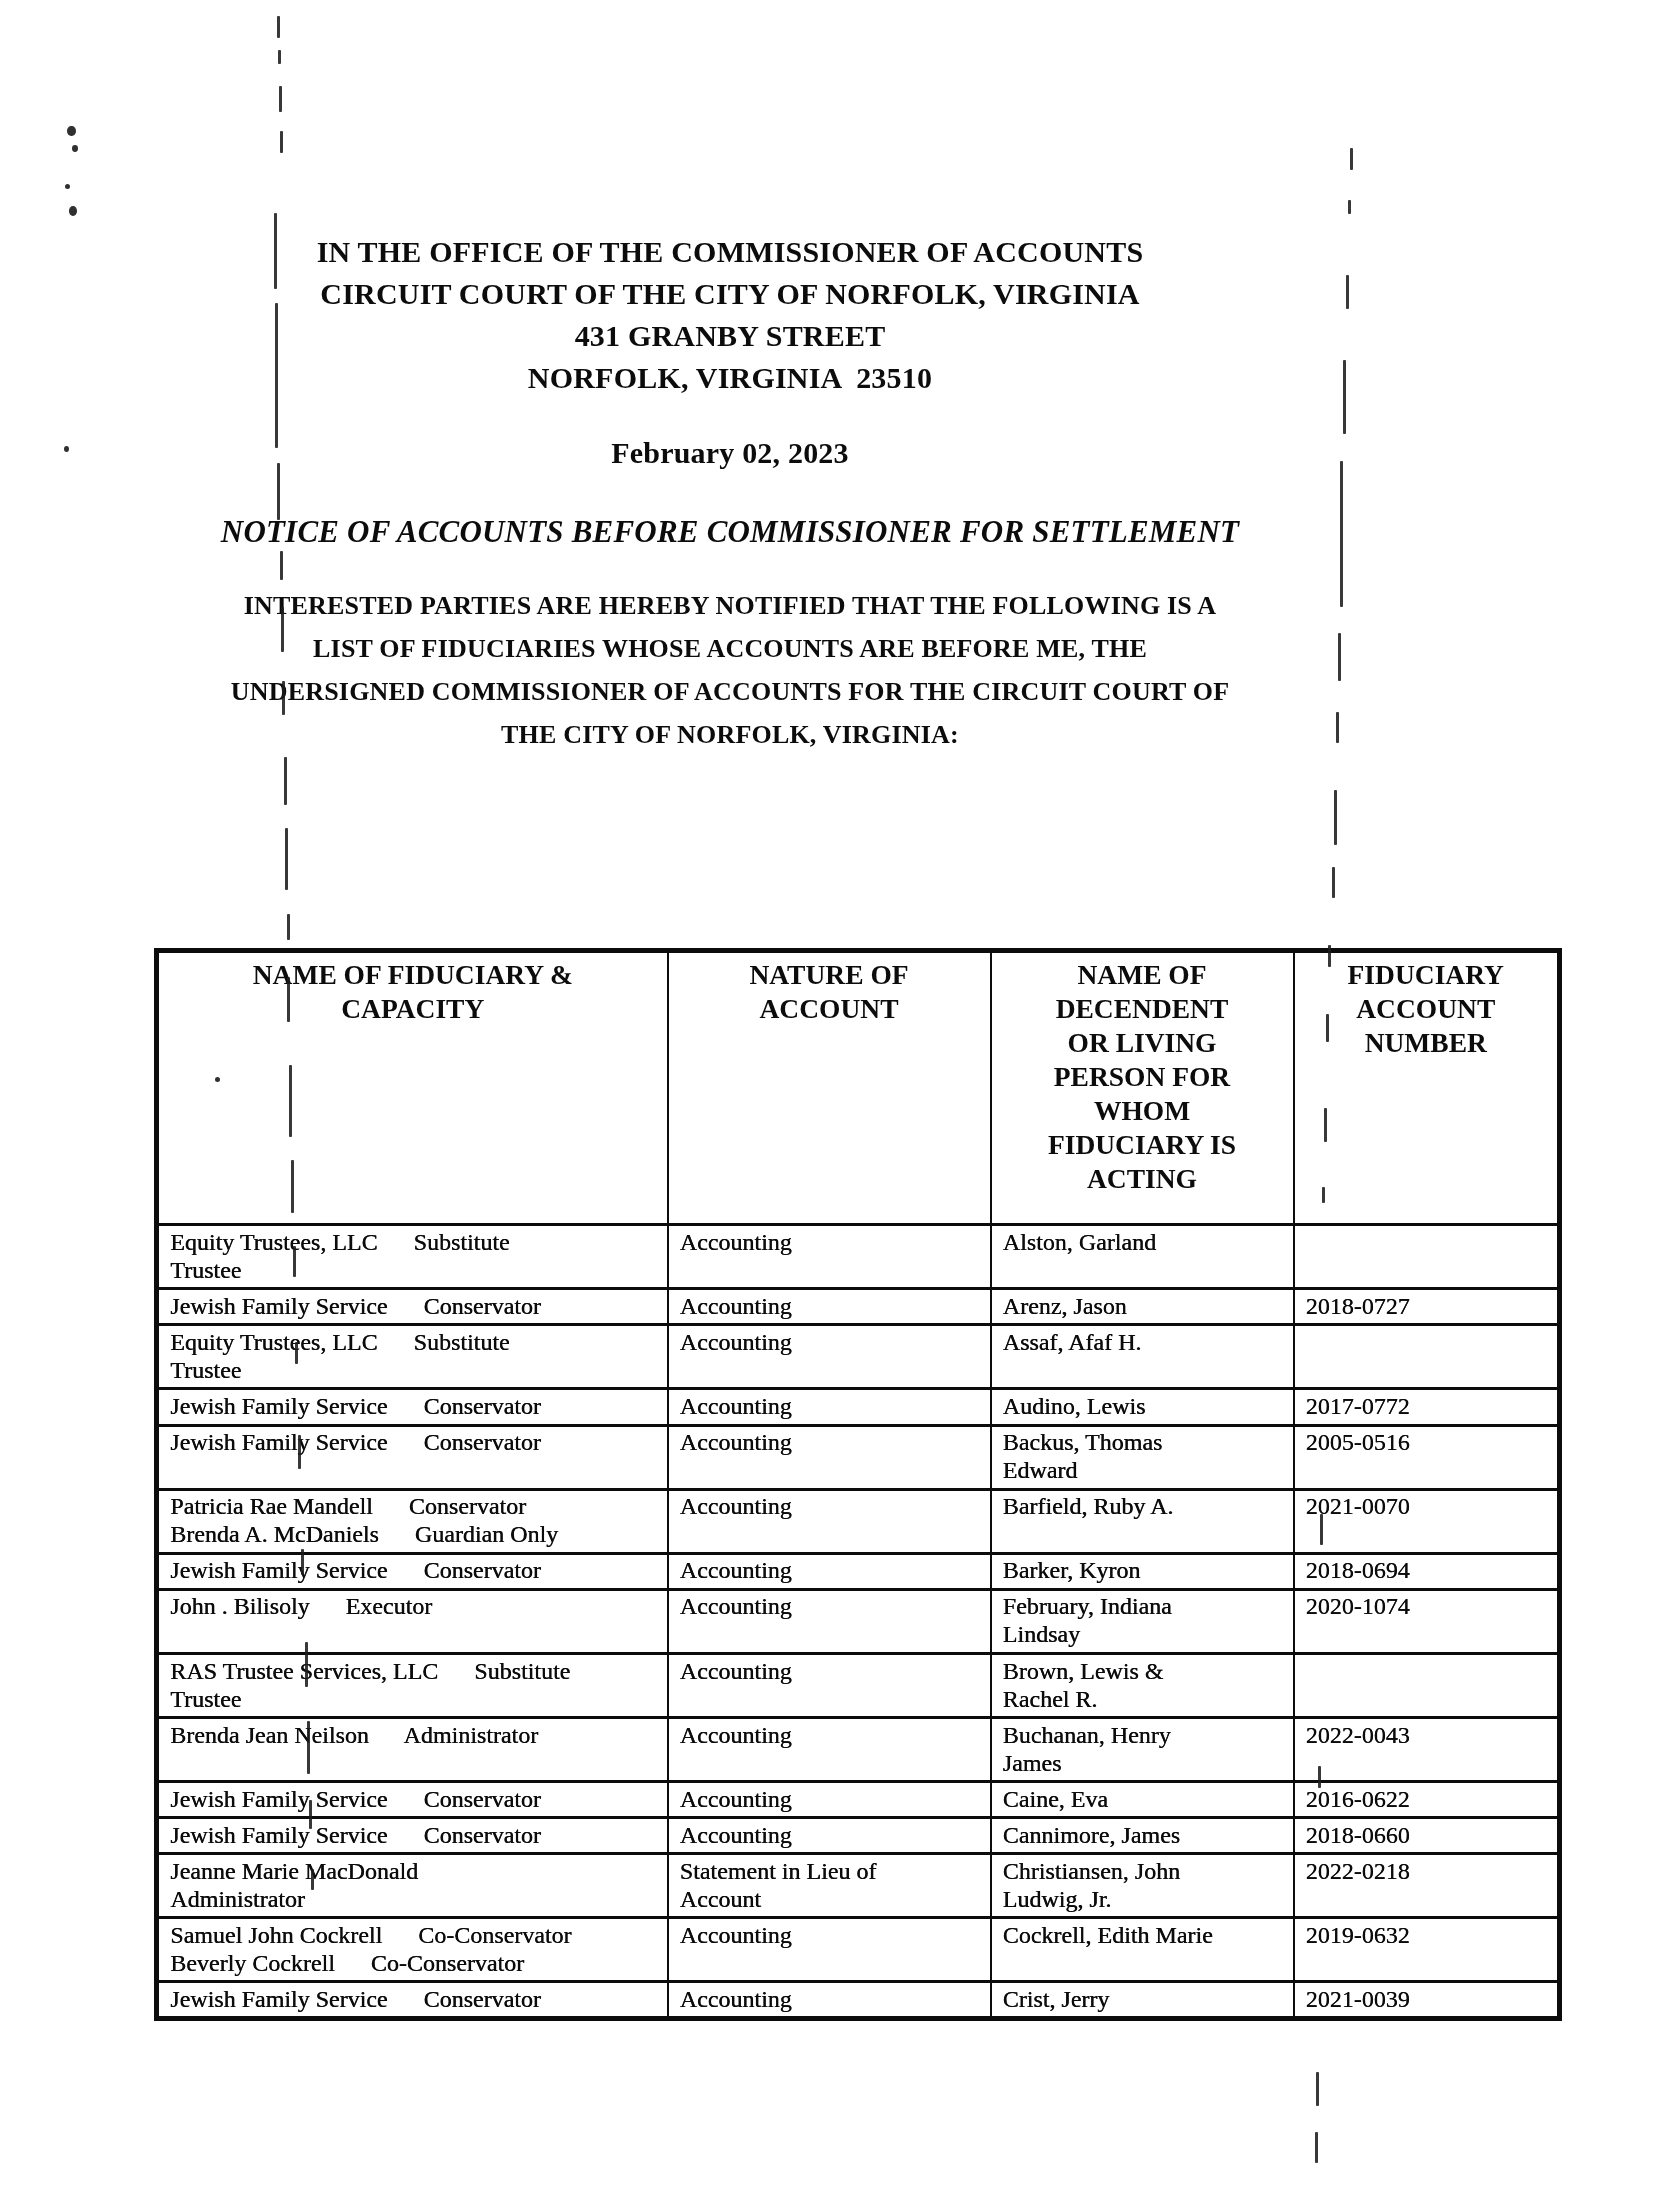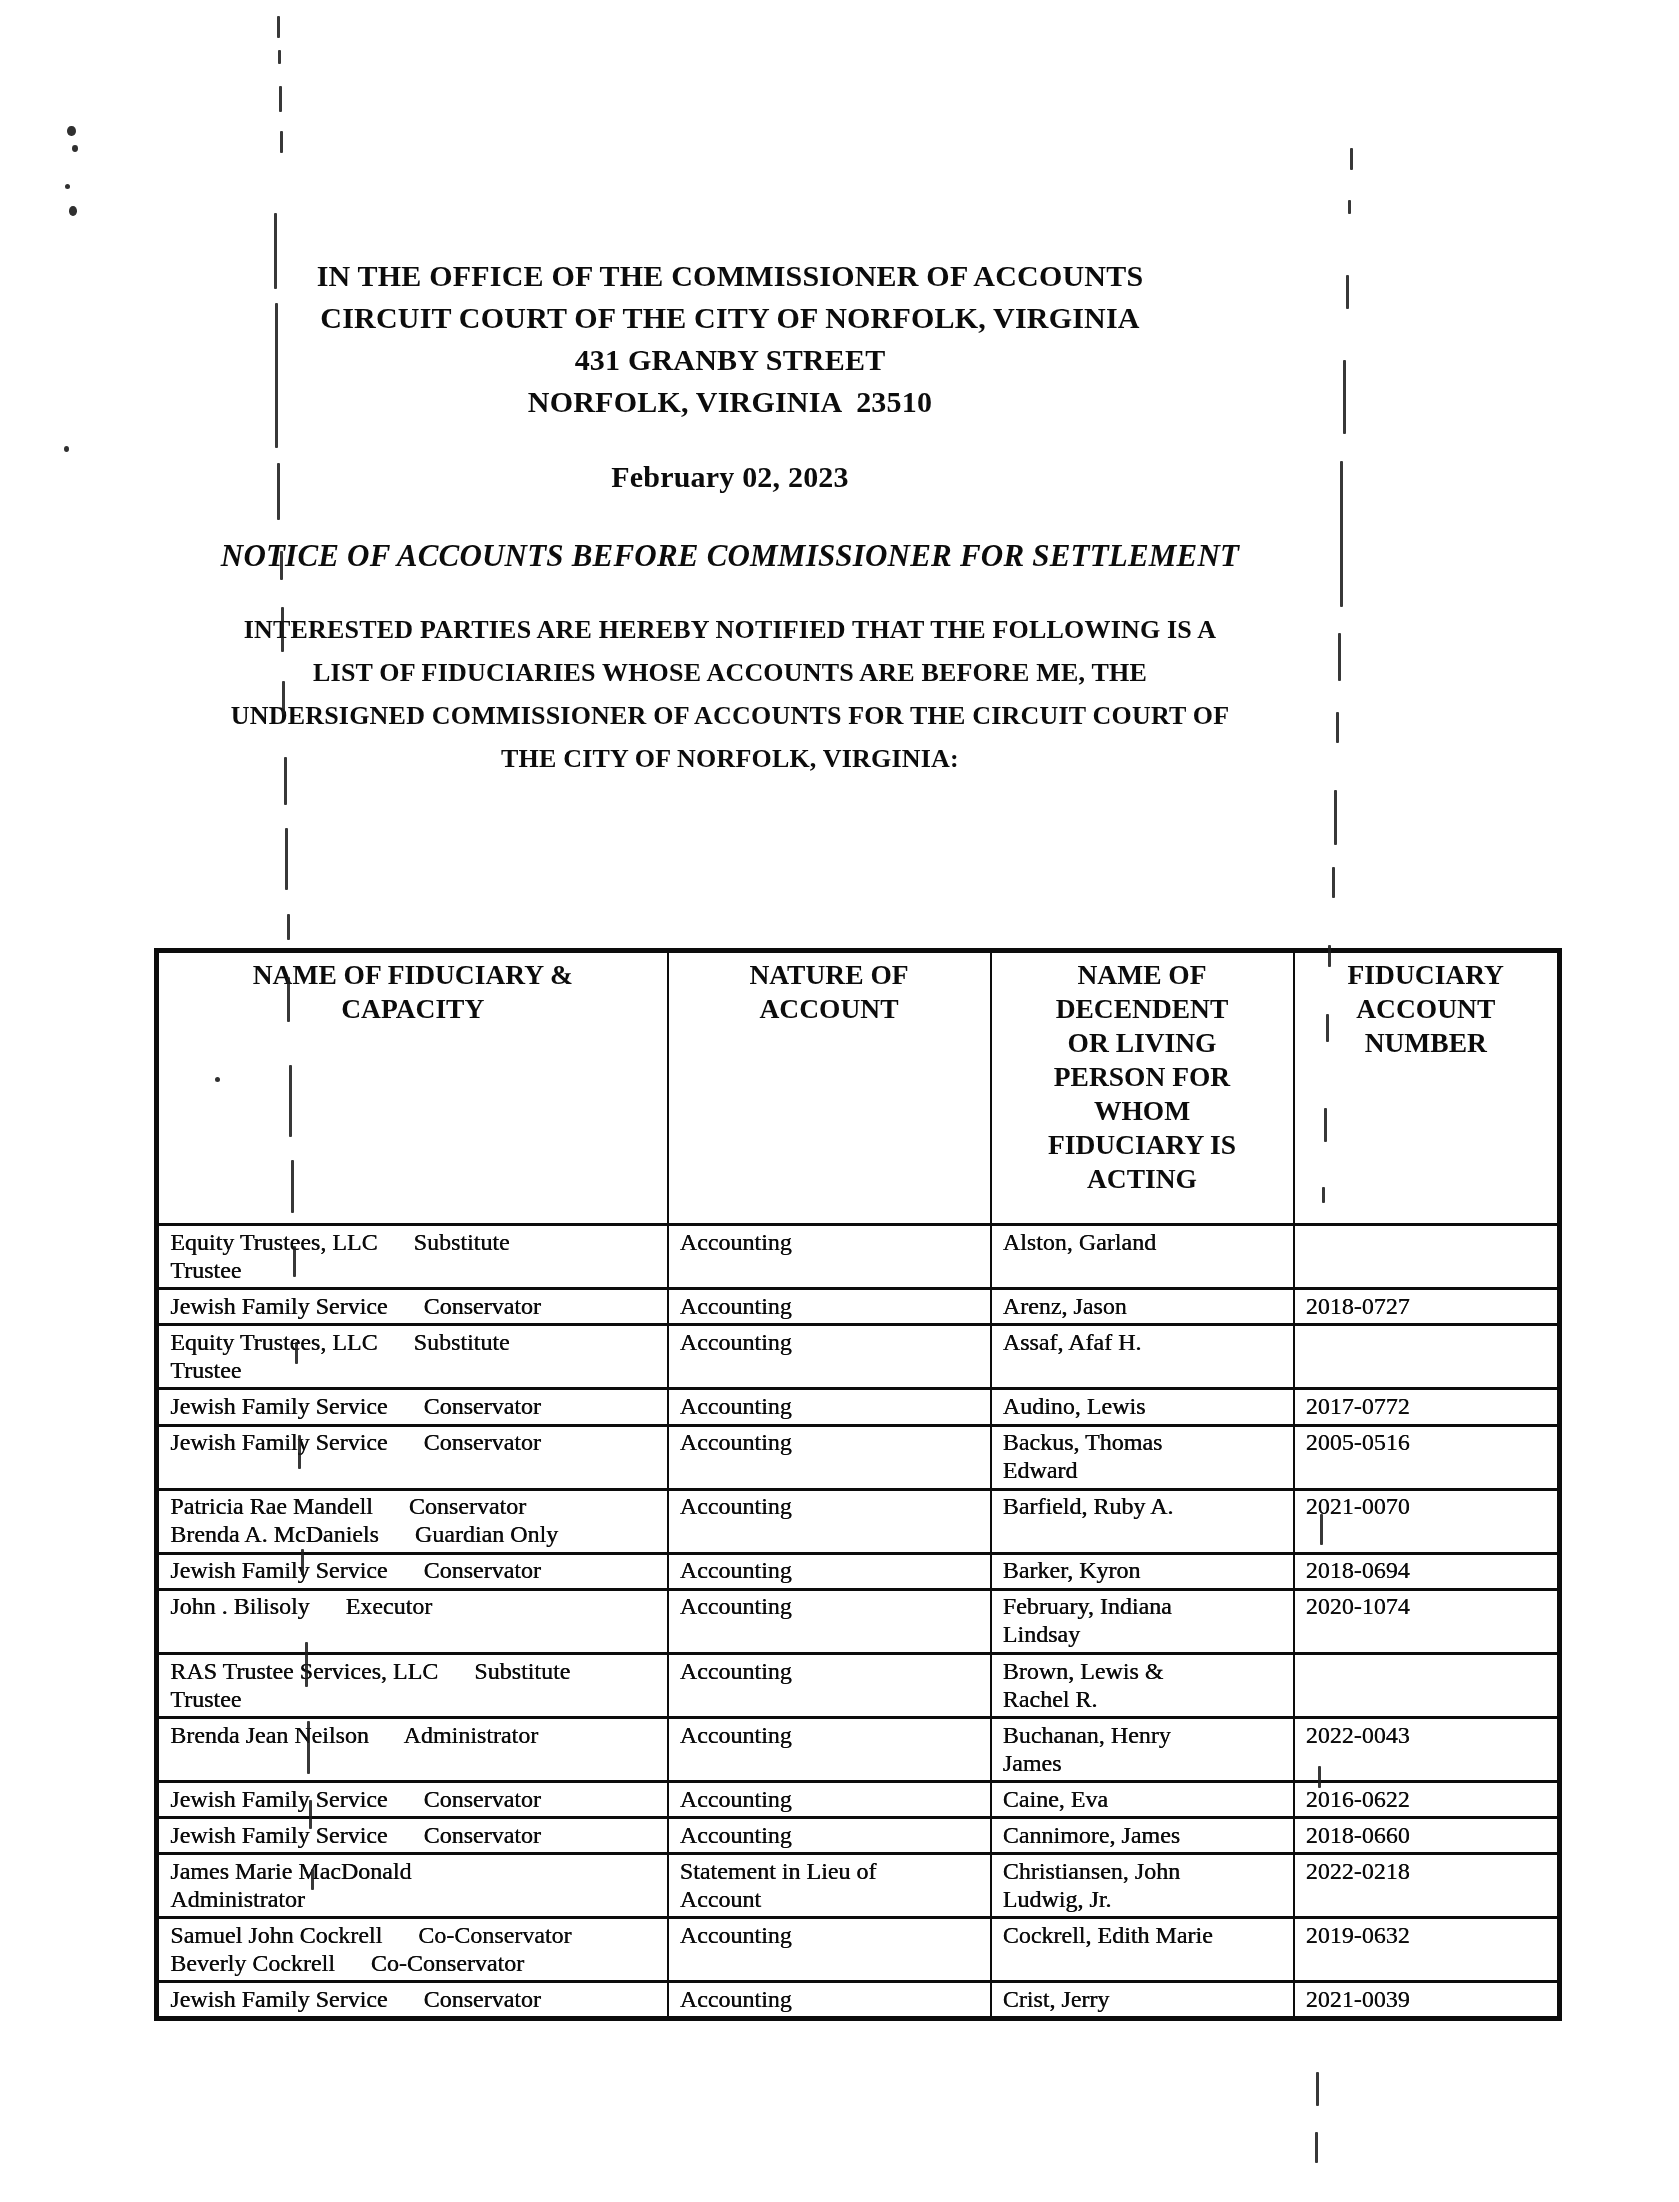--- a/index.html
+++ b/index.html
@@ -13,21 +13,20 @@
     color:#0c0c0c;
   }
   .center-block{
     position:absolute;
     left:0;
     width:1460px;
     text-align:center;
     font-weight:bold;
     white-space:pre-wrap;
     letter-spacing:0.2px;
-    margin-top:24px;
   }
   #office-header{top:231px;font-size:30px;line-height:42px;}
   #doc-date{top:435px;font-size:30px;line-height:36px;}
   #notice-title{top:513px;font-size:31px;line-height:38px;font-style:italic;}
   #intro{top:584px;font-size:26px;line-height:43px;}
 
   #accounts-table{
     position:absolute;
     left:154px;
     top:948px;
@@ -196,21 +195,21 @@
     <td>Caine, Eva</td>
     <td>2016-0622</td>
   </tr>
       <tr>
     <td>Jewish Family Service      Conservator</td>
     <td>Accounting</td>
     <td>Cannimore, James</td>
     <td>2018-0660</td>
   </tr>
       <tr>
-    <td>James Marie MacDonald
+    <td>Jeanne Marie MacDonald
 Administrator</td>
     <td>Statement in Lieu of
 Account</td>
     <td>Christiansen, John
 Ludwig, Jr.</td>
     <td>2022-0218</td>
   </tr>
       <tr>
     <td>Samuel John Cockrell      Co-Conservator
 Beverly Cockrell      Co-Conservator</td>

